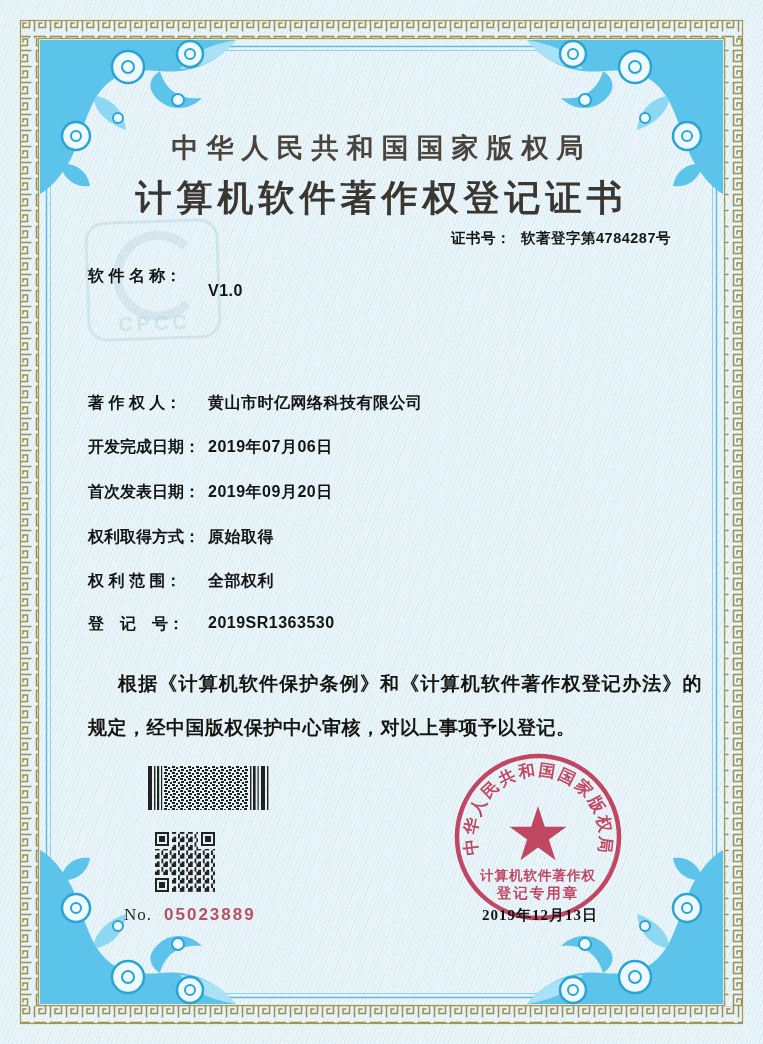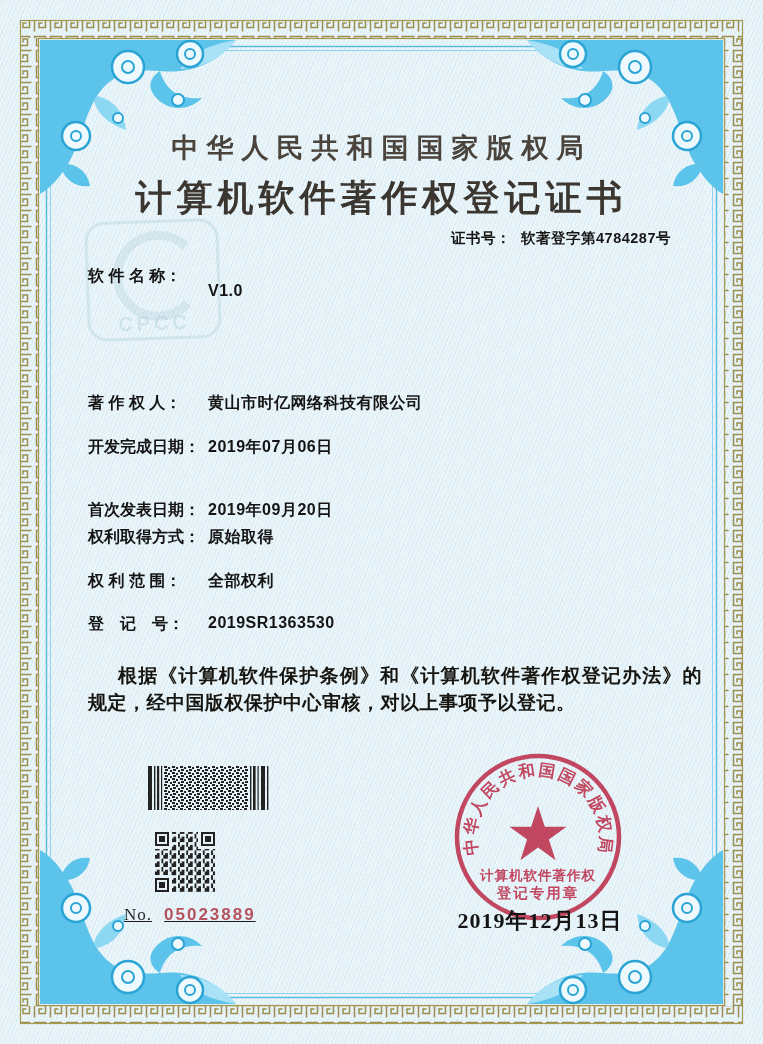--- a/index.html
+++ b/index.html
@@ -45,35 +45,35 @@
     font-size:14.5px; font-weight:bold; color:#161616; letter-spacing:.5px;
   }
   .certno .lbl{margin-right:10px;}
   
   .field{position:absolute; left:88px; font-size:16px; white-space:nowrap;}
   .flabel{display:inline-block; width:120px; white-space:pre; font-weight:600; vertical-align:top; color:#141414;}
   .fvalue{display:inline-block; font-weight:600; color:#141414; letter-spacing:.5px; vertical-align:top;}
   .fvalue .v2{margin-top:16px;}
   .statement{
     position:absolute; left:88px; top:662px; width:614px;
-    font-size:19px; line-height:27px; text-indent:30px; letter-spacing:.5px;
+    font-size:19px; line-height:44px; text-indent:30px; letter-spacing:.5px;
     font-weight:600; color:#17150f; text-align:justify;
   }
   
   .barcode{position:absolute; left:148px; top:766px;}
   .qrcode{position:absolute; left:155px; top:832px;}
-  .serial{position:absolute; left:124px; top:905px; font-size:17px; white-space:nowrap;text-decoration:underline;}
+  .serial{position:absolute; left:124px; top:905px; font-size:17px; white-space:nowrap;}
   .serial .no{font-family:"Liberation Serif", serif; color:#2a2a2a; letter-spacing:1px;}
   .serial .num{color:#b5525e; margin-left:12px; letter-spacing:2px; font-weight:600;}
   
   .stamp{position:absolute; left:450px; top:750px; mix-blend-mode:multiply; opacity:.95;}
   .issue-date{
     position:absolute; left:455px; top:906px; width:170px; text-align:center;
     font-family:"Liberation Serif", serif; font-weight:bold;
-    font-size:22px; letter-spacing:1px; color:#141414; white-space:nowrap;
+    font-size:15px; letter-spacing:1px; color:#141414; white-space:nowrap;
   }
 </style>
 </head>
 <body>
 
 <div class="page">
 
   <svg class="frame-svg" width="763" height="1044" aria-hidden="true">
     <defs>
       <pattern id="mh" width="16" height="17" patternUnits="userSpaceOnUse">
@@ -143,21 +143,21 @@
   </div>
 
   <div class="field" style="top:351px;margin-top:42px;">
     <span class="flabel">著 作 权 人：</span><span class="fvalue">黄山市时亿网络科技有限公司</span>
   </div>
 
   <div class="field" style="top:437px;">
     <span class="flabel">开发完成日期：</span><span class="fvalue">2019年07月06日</span>
   </div>
 
-  <div class="field" style="top:500px;">
+  <div class="field" style="top:482px;">
     <span class="flabel">首次发表日期：</span><span class="fvalue">2019年09月20日</span>
   </div>
 
   <div class="field" style="top:571px;">
     <span class="flabel">权 利 范 围：</span><span class="fvalue">全部权利</span>
   </div>
 
   <div class="field" style="top:527px;">
     <span class="flabel">权利取得方式：</span><span class="fvalue">原始取得</span>
   </div>

